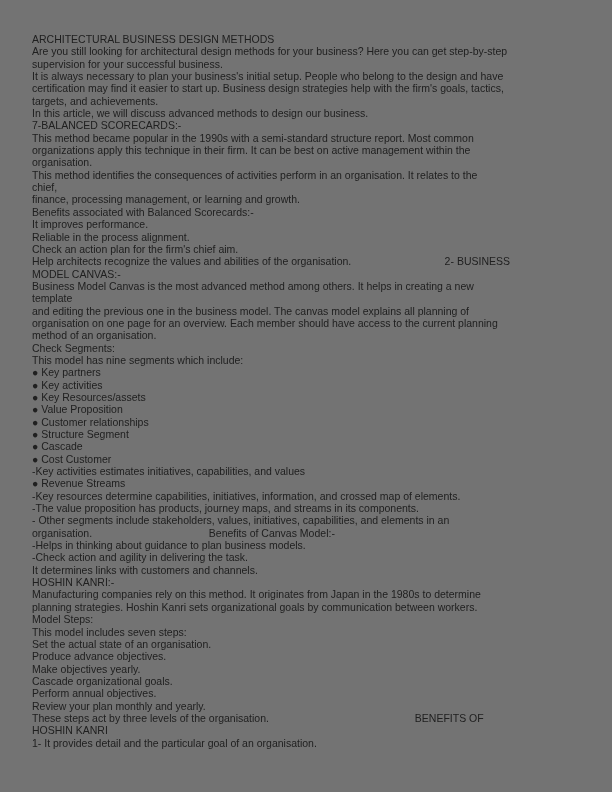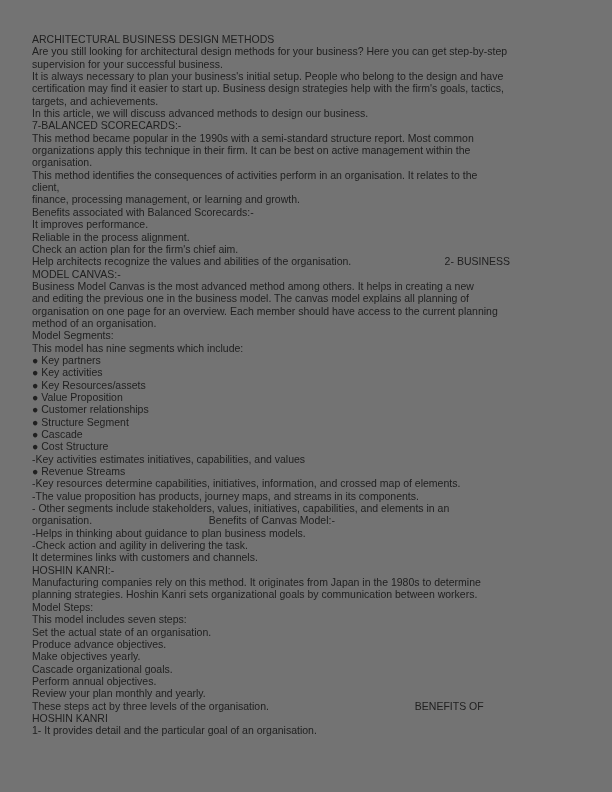--- a/index.html
+++ b/index.html
@@ -40,42 +40,43 @@
       <div class="line">supervision for your successful business.</div>
       <div class="line">It is always necessary to plan your business's initial setup. People who belong to the design and have</div>
       <div class="line">certification may find it easier to start up. Business design strategies help with the firm's goals, tactics,</div>
       <div class="line">targets, and achievements.</div>
       <div class="line">In this article, we will discuss advanced methods to design our business.</div>
       <div class="line">7-BALANCED SCORECARDS:-</div>
       <div class="line">This method became popular in the 1990s with a semi-standard structure report. Most common</div>
       <div class="line">organizations apply this technique in their firm. It can be best on active management within the</div>
       <div class="line">organisation.</div>
       <div class="line">This method identifies the consequences of activities perform in an organisation. It relates to the</div>
-      <div class="line">client,</div>
+      <div class="line">chief,</div>
       <div class="line">finance, processing management, or learning and growth.</div>
       <div class="line">Benefits associated with Balanced Scorecards:-</div>
       <div class="line">It improves performance.</div>
       <div class="line">Reliable in the process alignment.</div>
       <div class="line">Check an action plan for the firm's chief aim.</div>
       <div class="line">Help architects recognize the values and abilities of the organisation.                                2- BUSINESS</div>
       <div class="line">MODEL CANVAS:-</div>
       <div class="line">Business Model Canvas is the most advanced method among others. It helps in creating a new</div>
+      <div class="line">template</div>
       <div class="line">and editing the previous one in the business model. The canvas model explains all planning of</div>
       <div class="line">organisation on one page for an overview. Each member should have access to the current planning</div>
       <div class="line">method of an organisation.</div>
-      <div class="line">Model Segments:</div>
+      <div class="line">Check Segments:</div>
       <div class="line">This model has nine segments which include:</div>
       <div class="line">● Key partners</div>
       <div class="line">● Key activities</div>
       <div class="line">● Key Resources/assets</div>
       <div class="line">● Value Proposition</div>
       <div class="line">● Customer relationships</div>
       <div class="line">● Structure Segment</div>
       <div class="line">● Cascade</div>
-      <div class="line">● Cost Structure</div>
+      <div class="line">● Cost Customer</div>
       <div class="line">-Key activities estimates initiatives, capabilities, and values</div>
       <div class="line">● Revenue Streams</div>
       <div class="line">-Key resources determine capabilities, initiatives, information, and crossed map of elements.</div>
       <div class="line">-The value proposition has products, journey maps, and streams in its components.</div>
       <div class="line">- Other segments include stakeholders, values, initiatives, capabilities, and elements in an</div>
       <div class="line">organisation.                                        Benefits of Canvas Model:-</div>
       <div class="line">-Helps in thinking about guidance to plan business models.</div>
       <div class="line">-Check action and agility in delivering the task.</div>
       <div class="line">It determines links with customers and channels.</div>
       <div class="line">HOSHIN KANRI:-</div>

